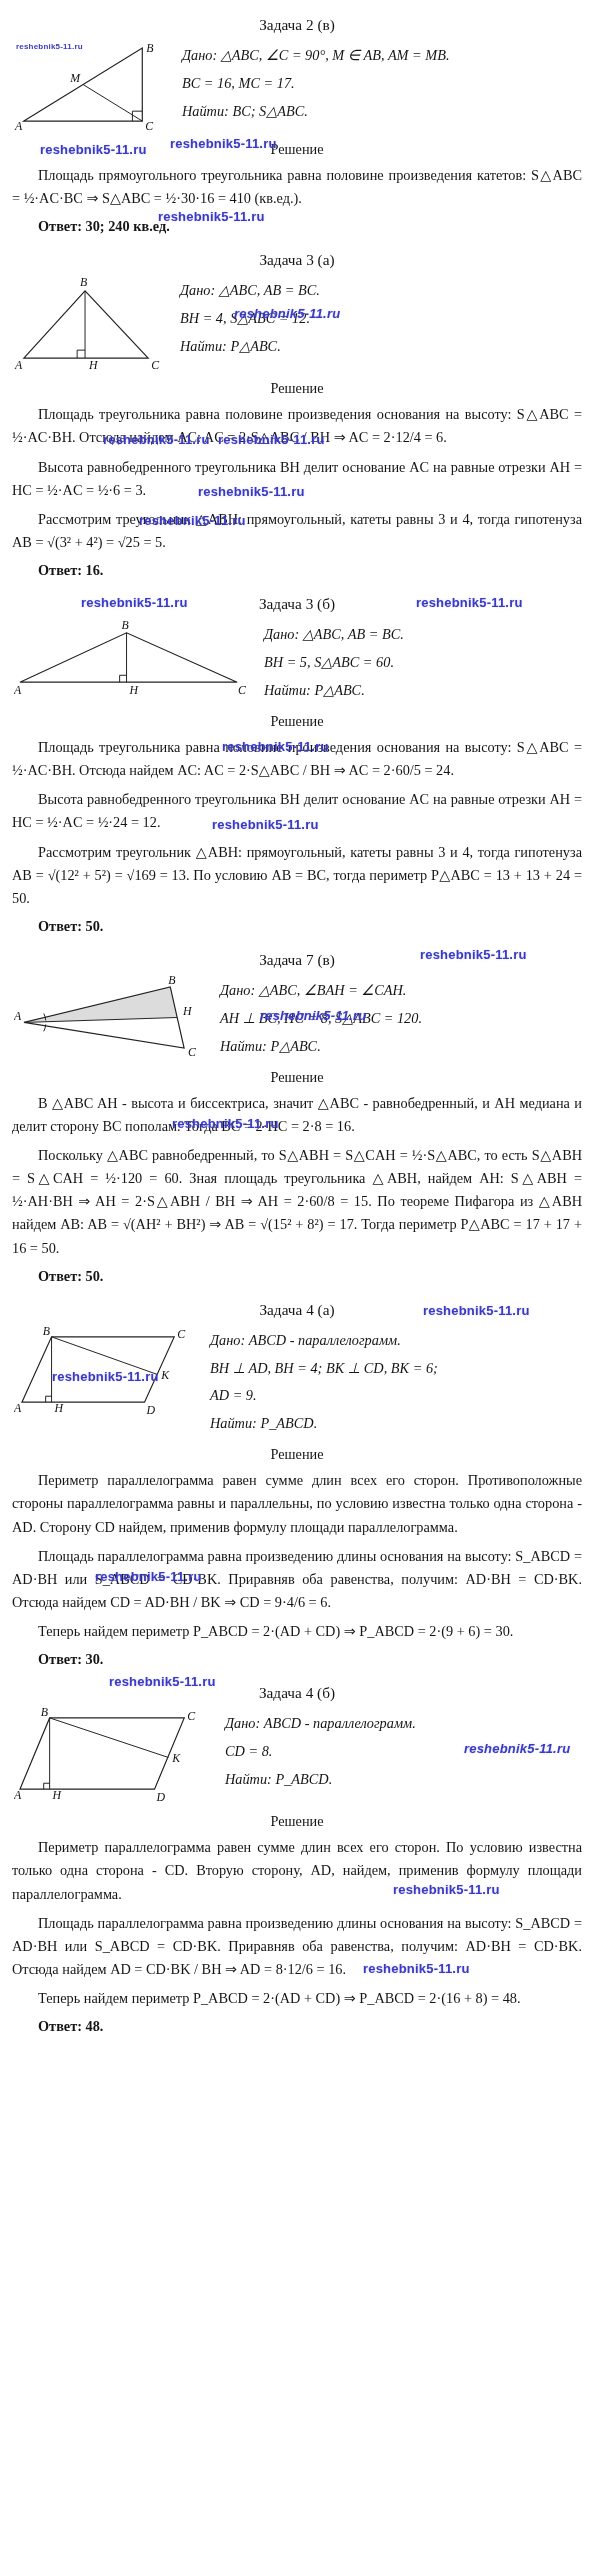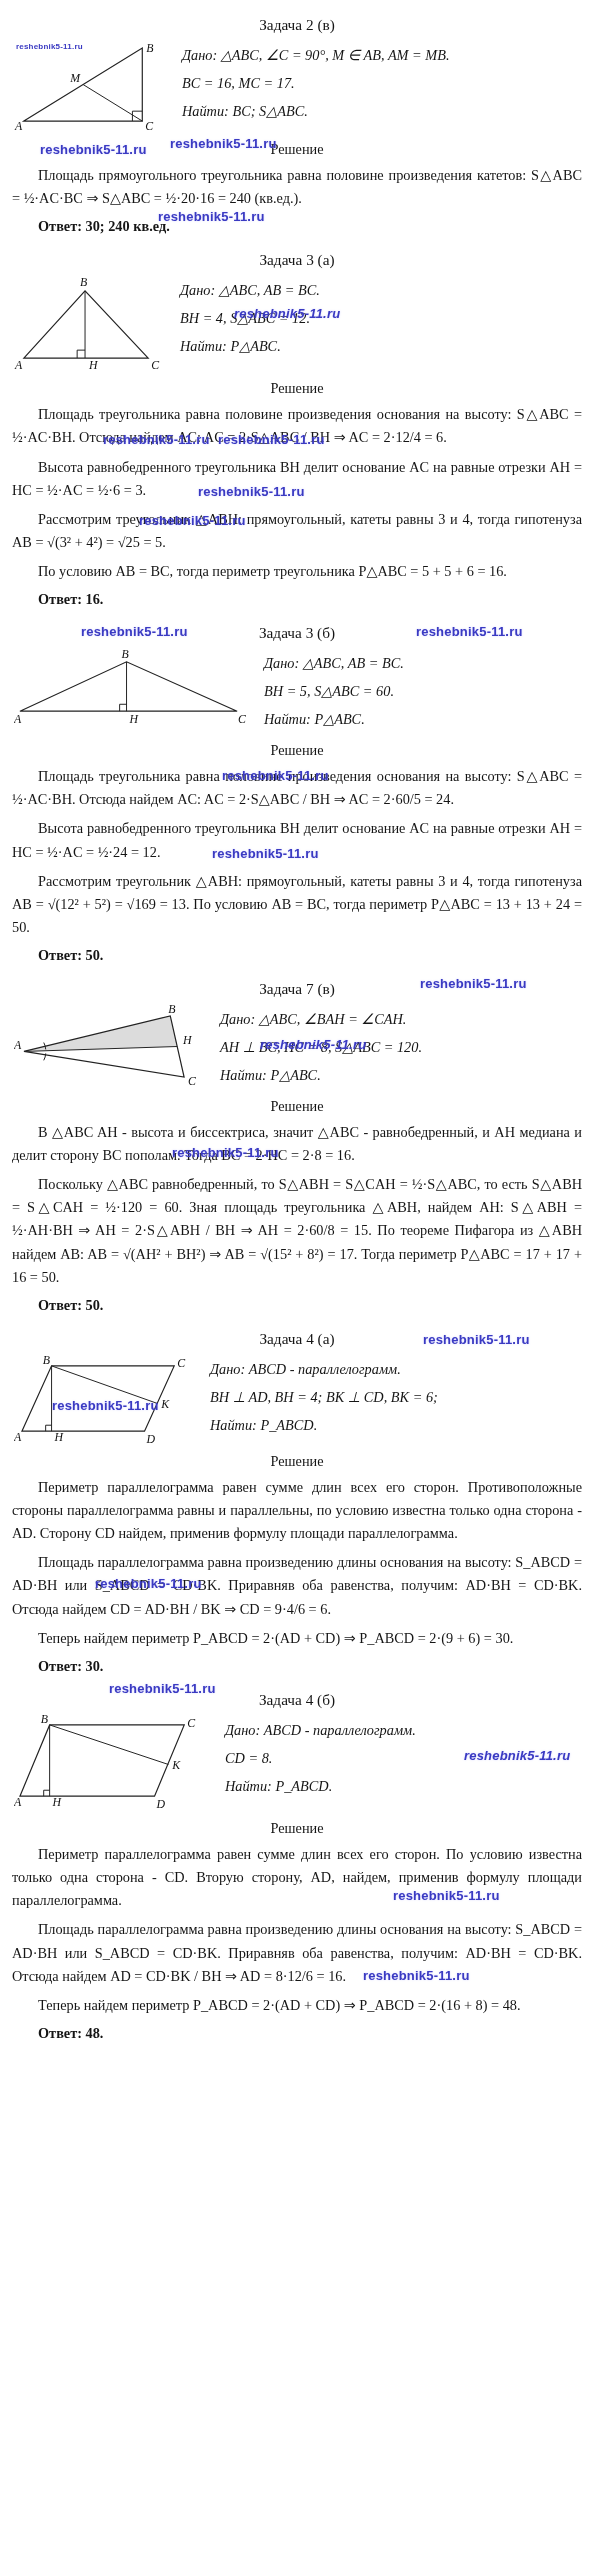--- a/index.html
+++ b/index.html
@@ -65,21 +65,21 @@
         <div>Найти: BC;  S△ABC.</div>
       </div>
     </div>
     <div class="solution-heading">
       <span class="wm" style="left:28px; top:1px;">reshebnik5-11.ru</span>
       <span>Решение</span>
     </div>
     <span style="position:relative; display:block; height:0;">
         <span class="wm" style="left:158px; top:-26px;">reshebnik5-11.ru</span>
       </span>
-    <p class="sol">Площадь прямоугольного треугольника равна половине произведения катетов:  S△ABC = ½·AC·BC ⇒ S△ABC = ½·20·16 = 240 (кв.ед.).</p>
+    <p class="sol">Площадь прямоугольного треугольника равна половине произведения катетов:  S△ABC = ½·AC·BC ⇒ S△ABC = ½·30·16 = 410 (кв.ед.).</p>
     <p class="answer">Ответ: 30; 240 кв.ед.</p>
     <span style="position:relative; display:block; height:0;">
         <span class="wm" style="left:146px; top:-28px;">reshebnik5-11.ru</span>
       </span>
   </section>
 
   <section class="task">
     <h2 class="task-title">Задача 3 (а)</h2>
     <div class="row">
       <div class="diagram-wrap">
@@ -109,21 +109,20 @@
       <span class="wm" style="left:206px; top:-24px;">reshebnik5-11.ru</span>
     </span>
     <p class="sol">Высота равнобедренного треугольника BH делит основание AC на равные отрезки  AH = HC = ½·AC = ½·6 = 3.</p>
     <span style="position:relative; display:block; height:0;">
         <span class="wm" style="left:186px; top:-24px;">reshebnik5-11.ru</span>
       </span>
     <p class="sol">Рассмотрим треугольник △ABH: прямоугольный, катеты равны 3 и 4, тогда гипотенуза  AB = √(3² + 4²) = √25 = 5.</p>
     <span style="position:relative; display:block; height:0;">
         <span class="wm" style="left:127px; top:-47px;">reshebnik5-11.ru</span>
       </span>
-    <p class="sol">По условию AB = BC, тогда периметр треугольника  P△ABC = 5 + 5 + 6 = 16.</p>
     <p class="answer">Ответ: 16.</p>
   </section>
 
   <section class="task">
     <h2 class="task-title">
       <span class="wm" style="left:69px; top:0;">reshebnik5-11.ru</span>
       <span>Задача 3 (б)</span>
       <span class="wm" style="left:404px; top:0;">reshebnik5-11.ru</span>
     </h2>
     <div class="row">
@@ -213,20 +212,21 @@
           <text x="29" y="10">B</text>
           <text x="165" y="13">C</text>
           <text x="134" y="90">D</text>
           <text x="41" y="88">H</text>
           <text x="149" y="55">K</text>
         </svg>
       </div>
       <div class="given">
         <div>Дано: ABCD - параллелограмм.</div>
         <div>BH ⊥ AD,  BH = 4;  BK ⊥ CD,  BK = 6;</div>
+        <div>AD = 9.</div>
         <div>Найти: P_ABCD.</div>
       </div>
     </div>
     <div class="solution-heading">
       <span>Решение</span>
     </div>
     <p class="sol">Периметр параллелограмма равен сумме длин всех его сторон. Противоположные стороны параллелограмма равны и параллельны, по условию известна только одна сторона - AD. Сторону CD найдем, применив формулу площади параллелограмма.</p>
     <p class="sol">Площадь параллелограмма равна произведению длины основания на высоту:  S_ABCD = AD·BH  или  S_ABCD = CD·BK.  Приравняв оба равенства, получим:  AD·BH = CD·BK.  Отсюда найдем  CD = AD·BH / BK ⇒ CD = 9·4/6 = 6.</p>
     <span style="position:relative; display:block; height:0;">
         <span class="wm" style="left:83px; top:-51px;">reshebnik5-11.ru</span>

